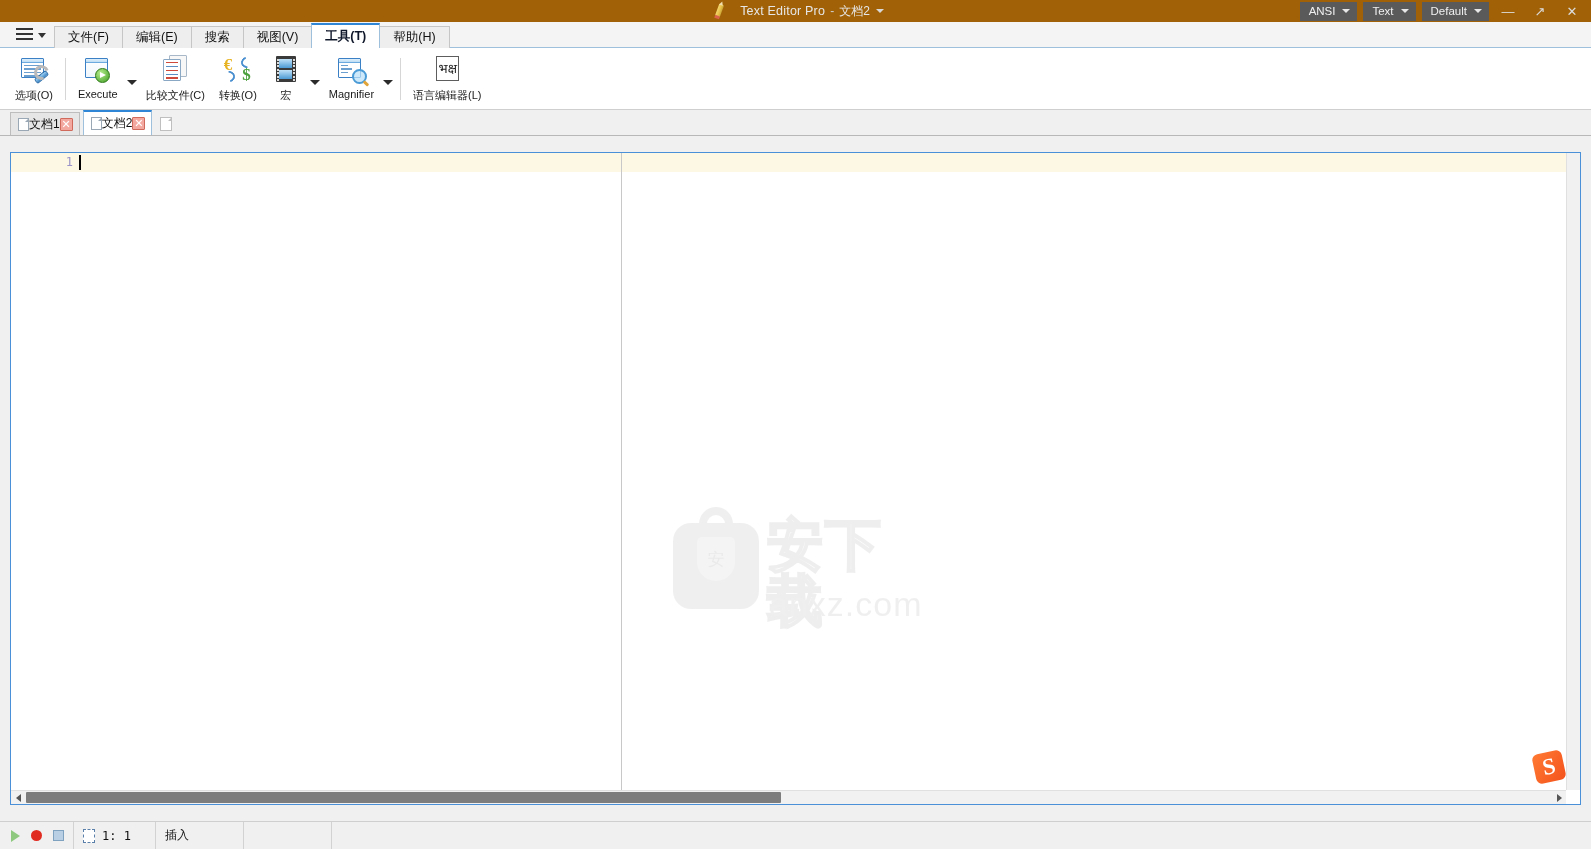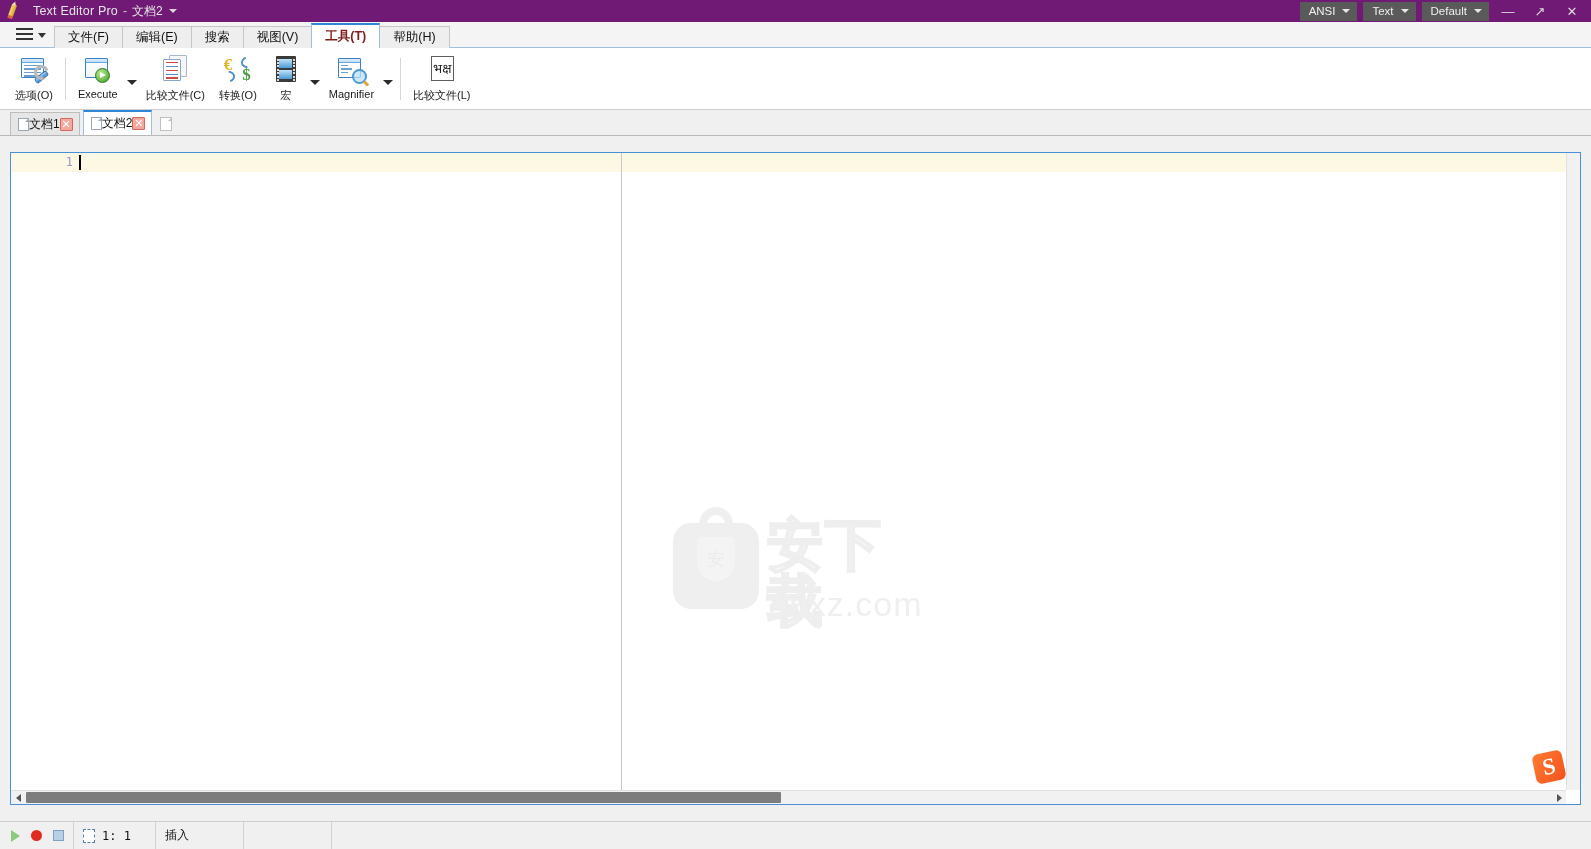--- a/index.html
+++ b/index.html
@@ -5,23 +5,23 @@
   * { box-sizing: border-box; margin: 0; padding: 0; }
   html, body {
     width: 1591px; height: 849px;
     font-family: "Liberation Sans", "DejaVu Sans", sans-serif;
     background: #f0f0f0;
     overflow: hidden;
   }
 
   
   .titlebar {
-    height: 22px; background: #701a75; color: #e8e8e8;
+    height: 22px; background: #a16207; color: #e8e8e8;
     display: flex; align-items: center; position: relative;
-    font-size: 12px; user-select: none;
+    font-size: 12px; user-select: none; justify-content: center;
   }
   .app-icon {
     width: 18px; height: 16px; margin-left: 7px; margin-right: 8px;
     position: relative; flex: none;
   }
   .pencil {
     position: absolute; left: 3px; top: 1px;
     width: 5px; height: 13px;
     background: linear-gradient(90deg,#f5d76e 0%, #e8c14a 55%, #c9a436 100%);
     transform: rotate(20deg); border-radius: 1px;
@@ -77,21 +77,21 @@
     border-left:4px solid transparent; border-right:4px solid transparent;
     border-top:5px solid #333; margin-top:2px;
   }
   .mtab {
     height: 22px; padding: 0 13px; display:flex; align-items:center;
     font-size: 12.5px; color:#111; background:#eeeeee;
     border:1px solid #c6c6c6; border-bottom:none; margin-right:-1px;
     cursor:pointer; position:relative; top:1px;
   }
   .mtab.active {
-    background:#ffffff; color:#7f1d1d; font-weight:bold; height:25px;
+    background:#ffffff; color:#0f172a; font-weight:bold; height:25px;
     border-color:#9fc0dd; border-top:2px solid #2f86d6; z-index:3;
   }
 
   
   .toolbar {
     height: 62px; background:#ffffff; display:flex; align-items:center;
     border-bottom:1px solid #cfcfcf; padding-left: 8px;
   }
   .tbtn {
     display:flex; flex-direction:column; align-items:center; justify-content:flex-start;
@@ -491,21 +491,21 @@
     </div>
 
   <div class="tsep"></div>
 
   <div class="tbtn">
     <div class="ico">
       <div class="ic">
           <div class="langbox">भक्ष</div>
         </div>
     </div>
-    <div class="lbl">比较文件(L)</div>
+    <div class="lbl">语言编辑器(L)</div>
   </div>
 </div>
 
 <div class="docbar">
   <div class="dtab">
     <span class="pg"></span>
     <span>文档1</span>
     <span class="xclose">✕</span>
   </div>
   <div class="dtab active">

